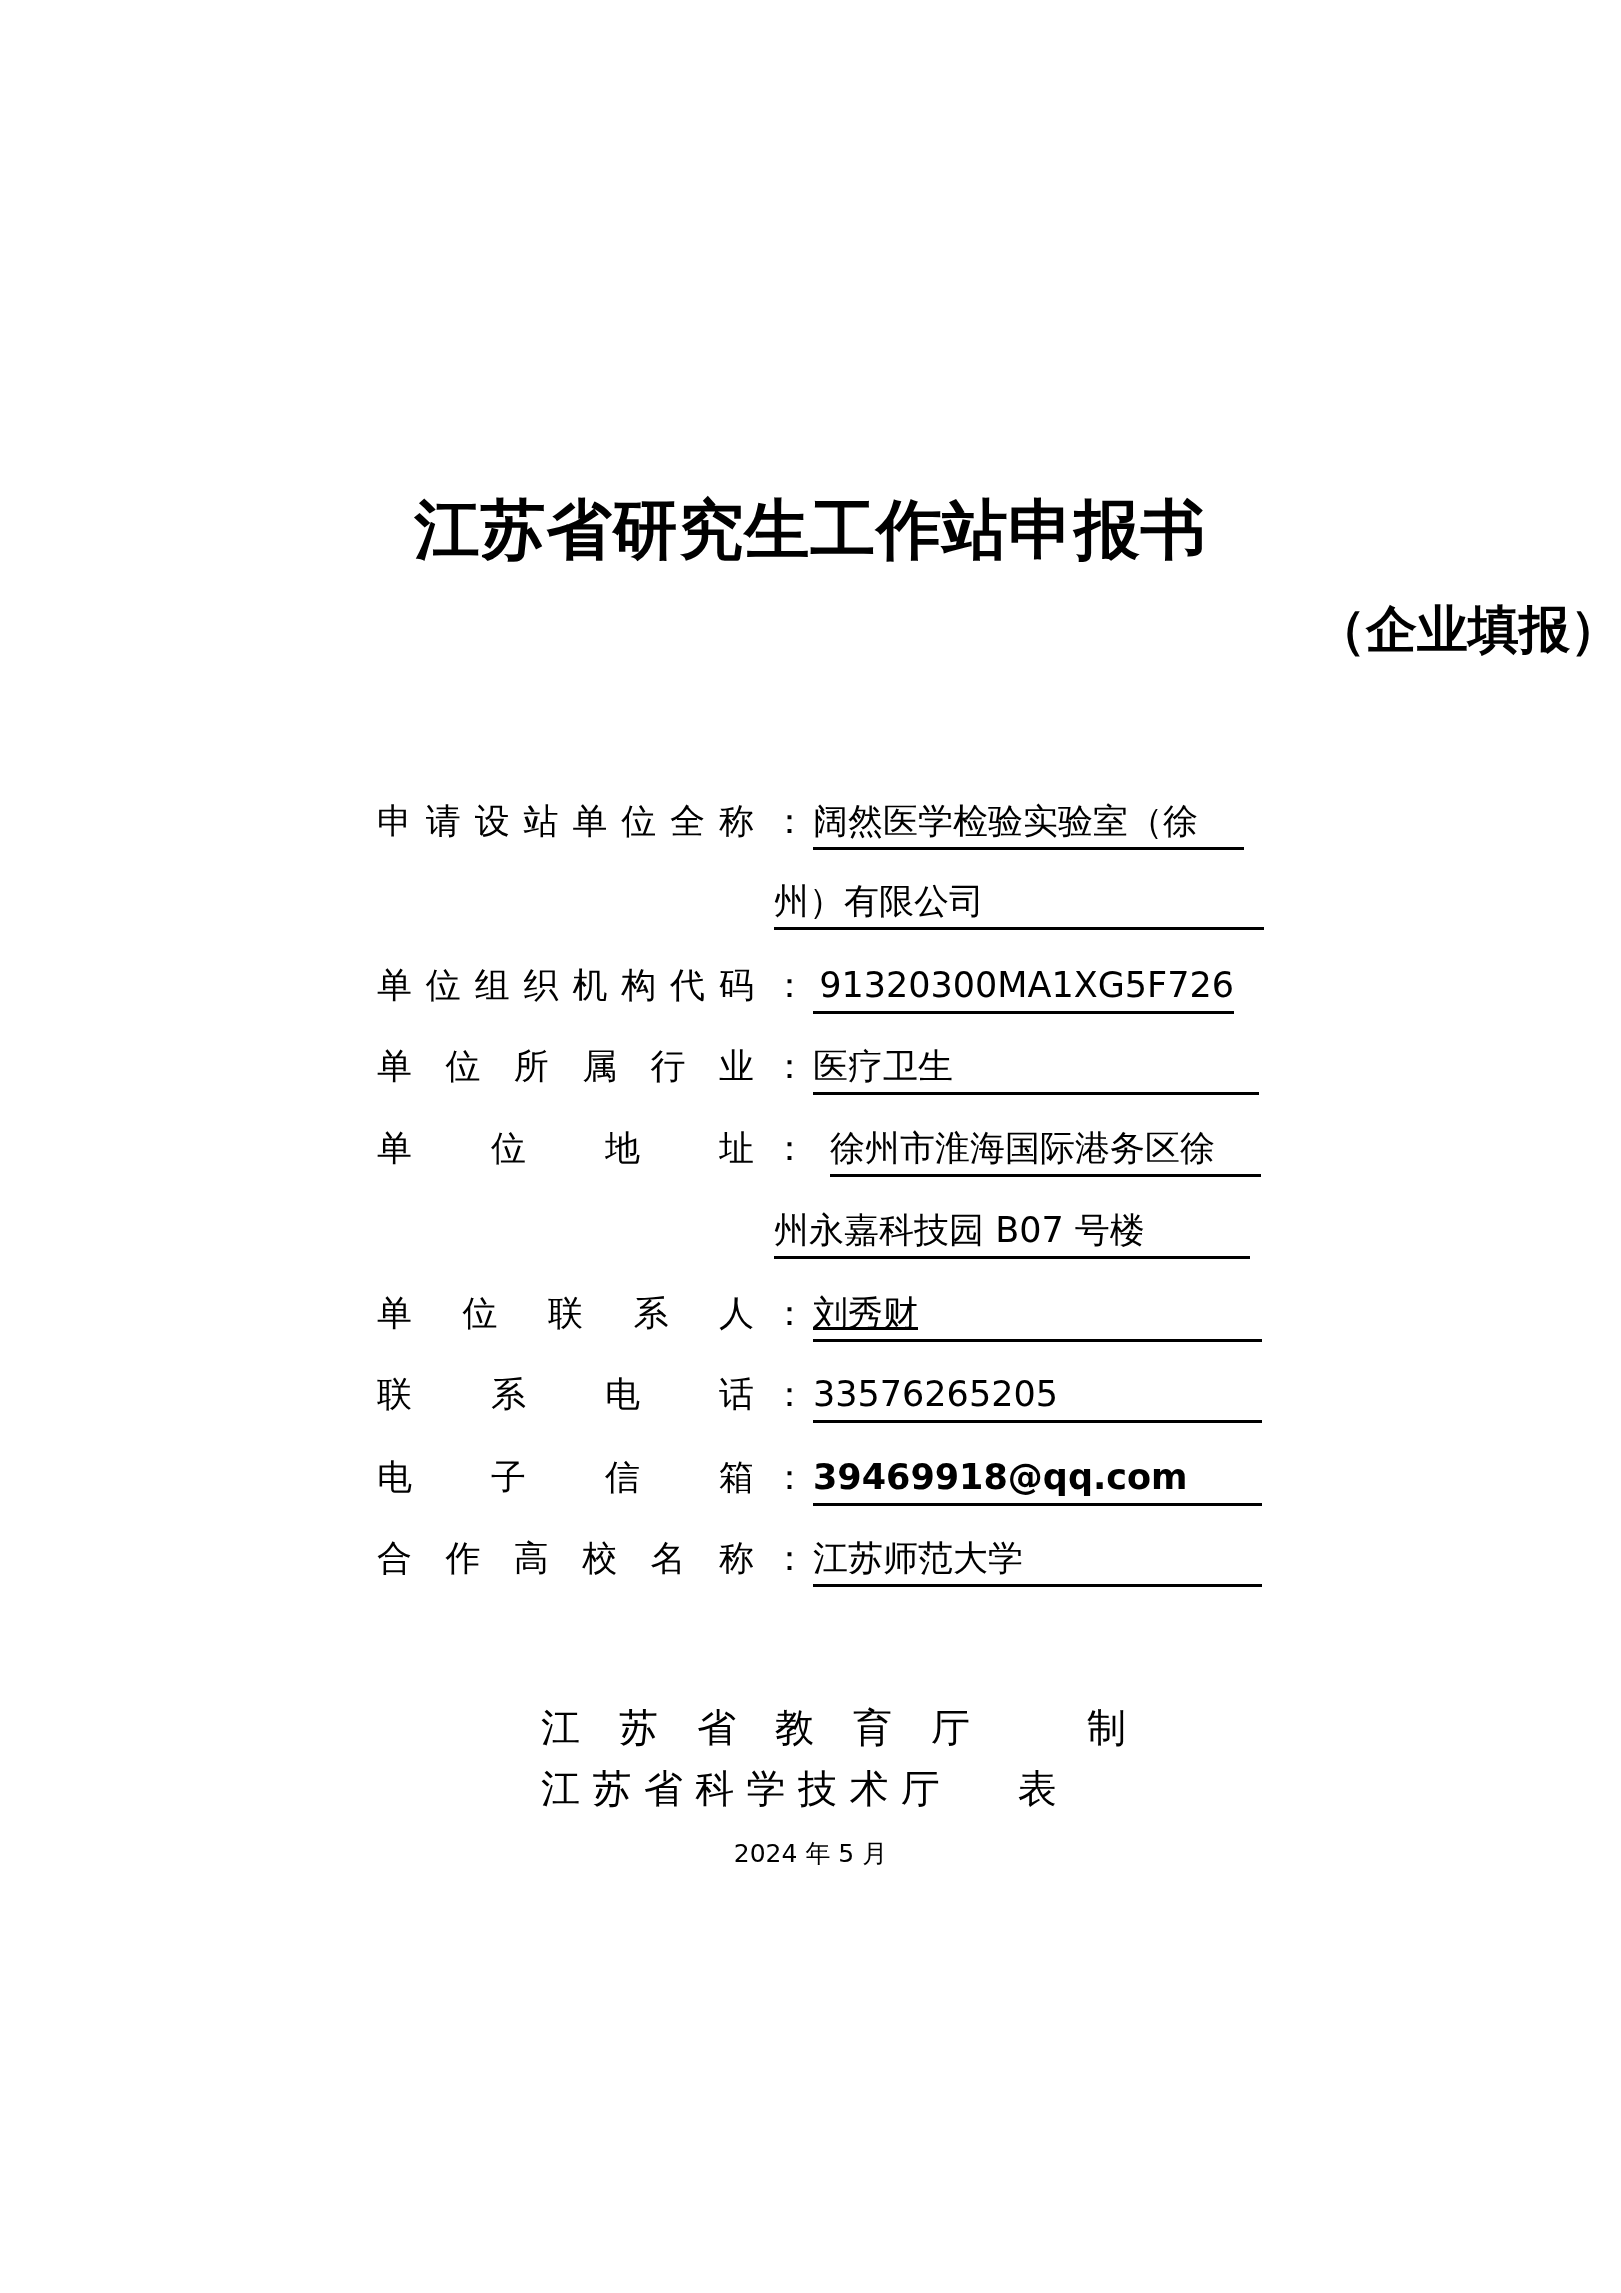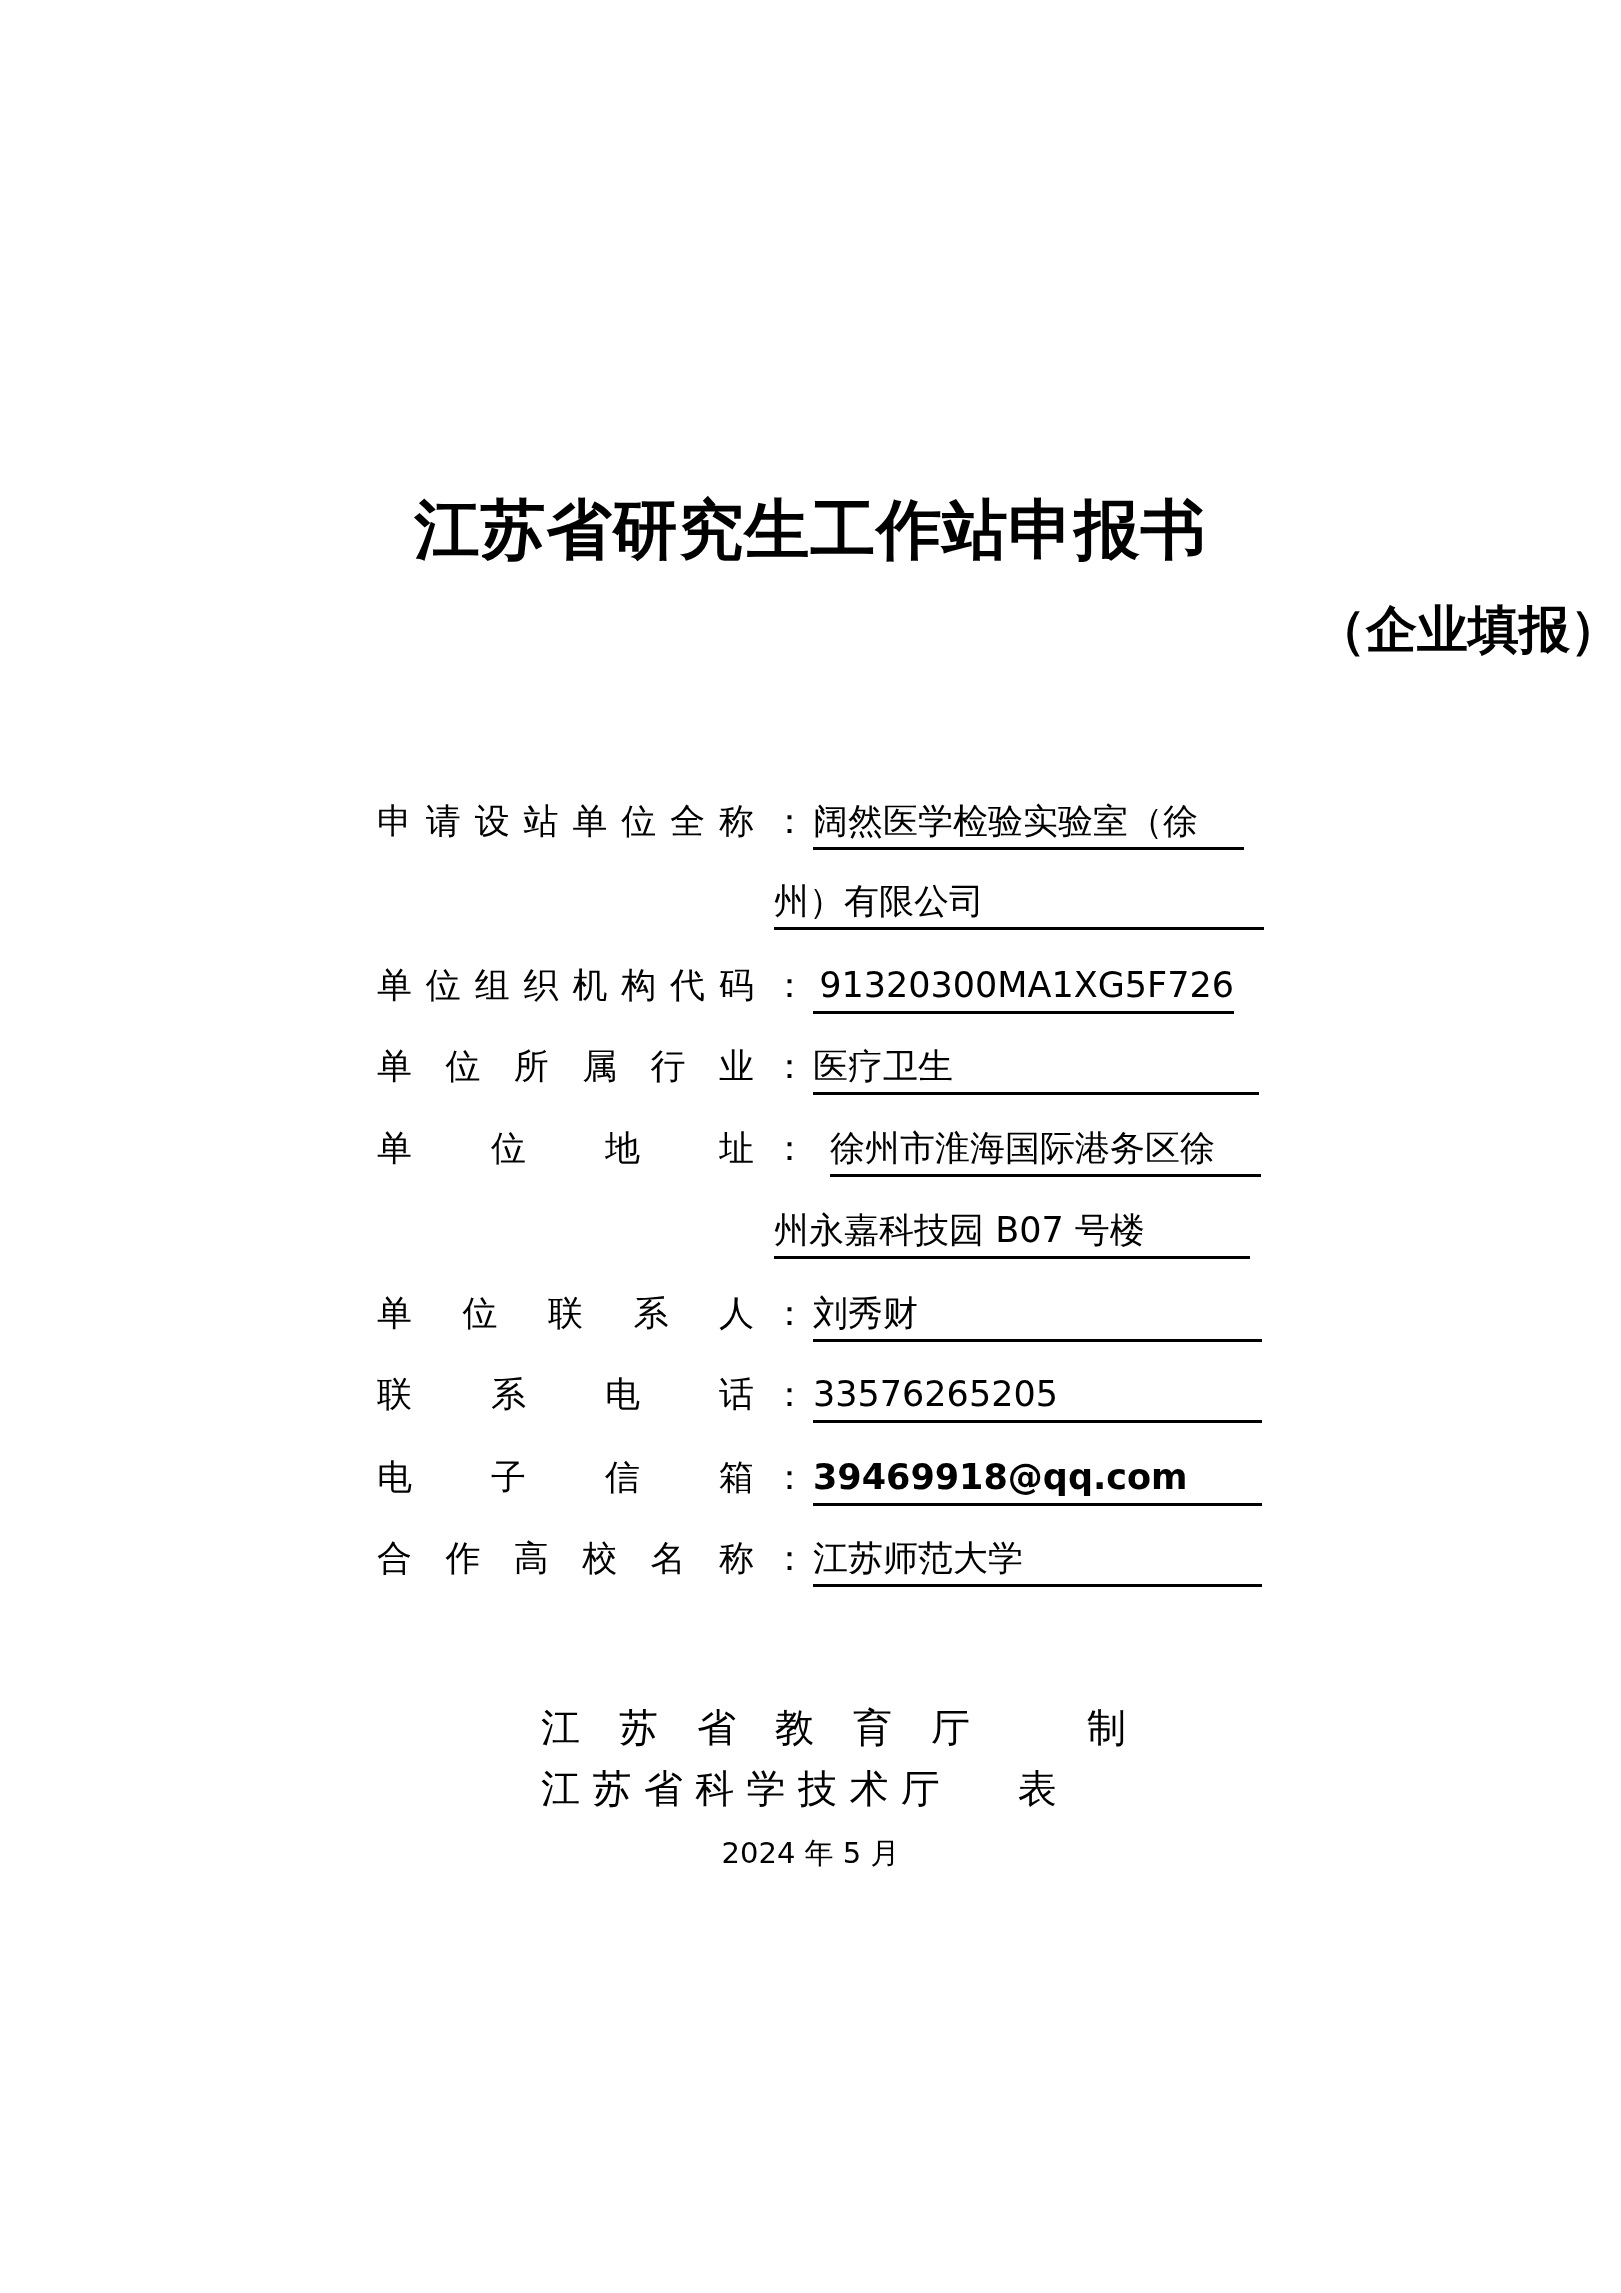--- a/index.html
+++ b/index.html
@@ -14,21 +14,21 @@
   .row { position:absolute; left:377px; height:49px; }
   .label { position:absolute; left:0; top:0; width:377px; font-size:35px; line-height:49px;
            display:flex; justify-content:space-between; }
   .label span { display:inline-block; }
   .colon { position:absolute; left:395px; top:0; font-size:35px; line-height:49px; }
   .value { position:absolute; top:0; font-size:35px; line-height:49px; white-space:nowrap;
            border-bottom:3.9px solid #000; box-sizing:border-box; height:53px; }
   .cont  { position:absolute; font-size:35px; line-height:49px; white-space:nowrap;
            border-bottom:3.9px solid #000; box-sizing:border-box; height:53px; }
   .footer-line { position:absolute; left:541px; font-size:39px; line-height:49px; white-space:pre; }
-  .date { position:absolute; left:0; width:1621px; top:1829px; text-align:center; font-size:29px; line-height:49px; }
+  .date { position:absolute; left:0; width:1621px; top:1829px; text-align:center; font-size:25px; line-height:49px; }
 </style>
 </head>
 <body>
 
 <div>
   <div class="title">江苏省研究生工作站申报书</div>
   <div class="subtitle">（企业填报）</div>
 
   <div class="row" style="top:797px;">
     <div class="label">
@@ -88,21 +88,21 @@
 
   <div class="row" style="top:1289px;">
     <div class="label">
         <span>单</span>
         <span>位</span>
         <span>联</span>
         <span>系</span>
         <span>人</span>
       </div>
     <div class="colon">：</div>
-    <div class="value" style="left:436px; width:449px;">         刘秀财</div>
+    <div class="value" style="left:436px; width:449px;text-decoration:underline;">         刘秀财</div>
   </div>
 
   <div class="row" style="top:1370px;">
     <div class="label">
         <span>联</span>
         <span>系</span>
         <span>电</span>
         <span>话</span>
       </div>
     <div class="colon">：</div>

